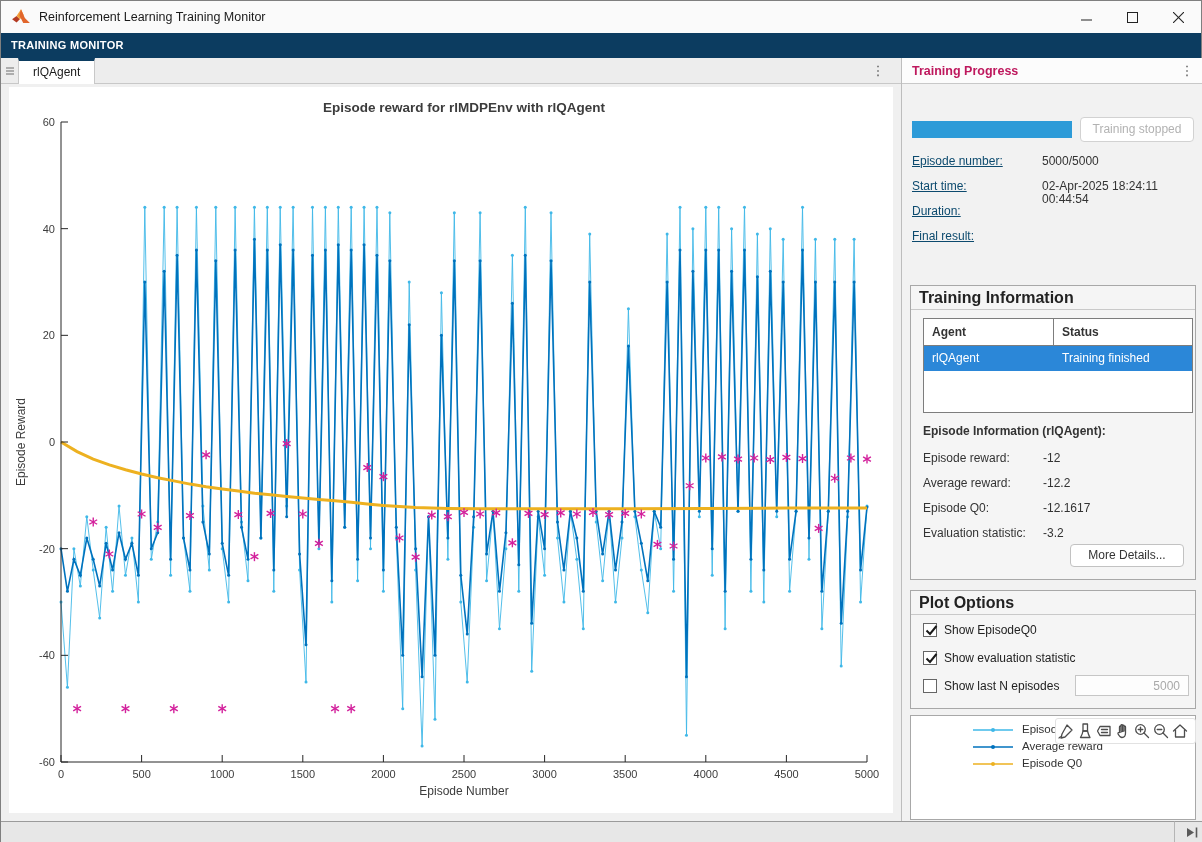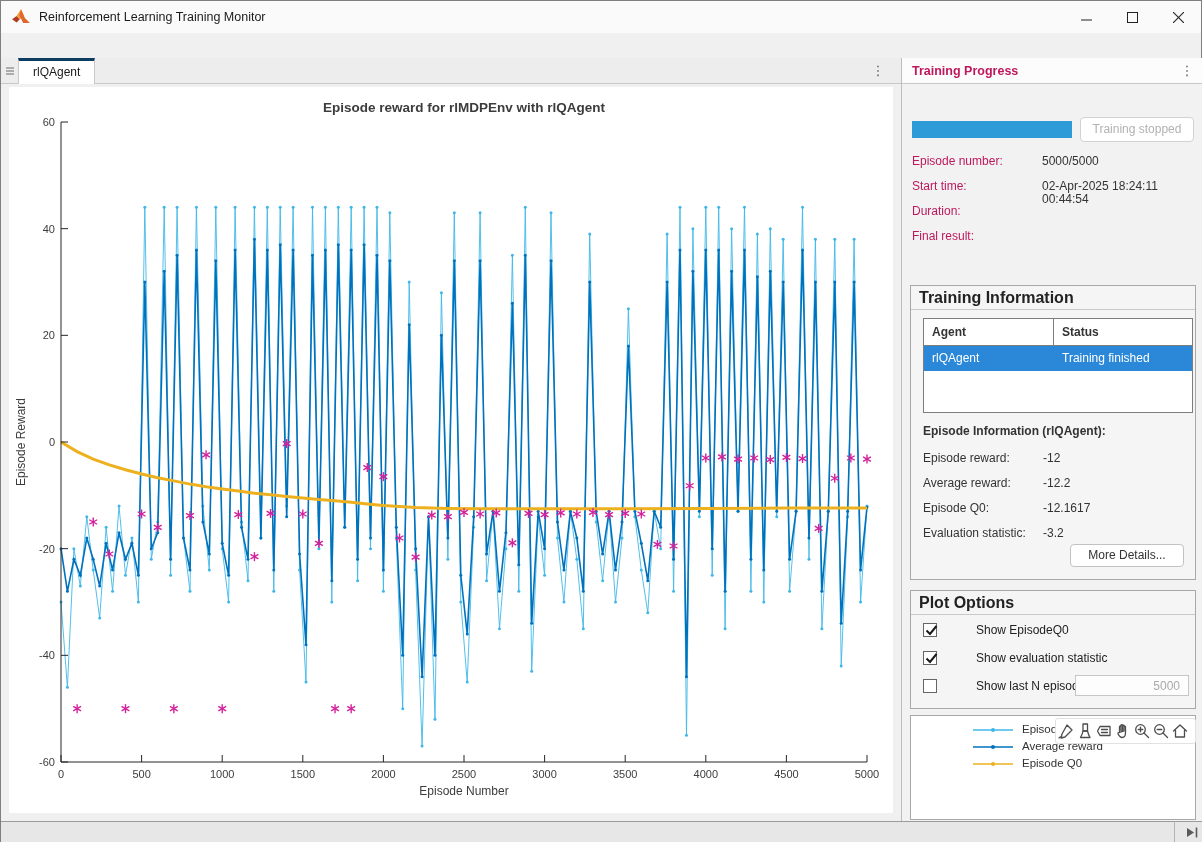--- a/index.html
+++ b/index.html
@@ -27,21 +27,21 @@
   .panel-header .ph-dots, .dots-glyph { color:#555; font-size:13px; }
   .panel-header .ph-dots { position:absolute; right:8px; top:0; width:16px; text-align:center; line-height:26px; }
 
   
   .main-area { position:absolute; left:0; top:83px; width:900px; height:737px; background:#f0f0f0; }
   .figure { position:absolute; left:8px; top:3px; width:884px; height:726px; background:#ffffff; }
   .main-right-border { position:absolute; left:900px; top:57px; width:1px; height:763px; background:#bdbdbd; }
 
   
   .rpanel { position:absolute; left:901px; top:83px; width:301px; height:737px; background:#f2f2f2; font-size:12px; color:#333; }
-  .rpanel .lbl { position:absolute; color:#be185d; }
+  .rpanel .lbl { position:absolute; color:#0c4a6e;text-decoration:underline; }
   .rpanel .val { position:absolute; color:#333; }
   .progress-track { position:absolute; left:10px; top:37px; width:160px; height:17px; background:#e3e3e3; }
   .progress-fill { height:100%; background:#2d9bd8; }
   .btn { background:#ffffff; border:1px solid #c2c2c2; border-radius:4px; font-size:12px; color:#333; text-align:center; font-family:"Liberation Sans",sans-serif; }
   .btn.disabled { color:#b2b2b2; border-color:#d2d2d2; }
   #stop-btn { position:absolute; right:9px; top:33px; width:114px; height:25px; line-height:23px; }
 
   .groupbox { position:absolute; left:8px; width:286px; background:#f5f5f5; border:1px solid #a8a8a8; }
   .gb-header { height:24px; line-height:24px; padding-left:8px; font-weight:bold; font-size:16px; color:#222; border-bottom:1px solid #c9c9c9; }
   #gb-training { top:201px; height:295px; }
@@ -57,21 +57,21 @@
   .at-data.selected { background:#2b87d8; color:#ffffff; }
 
   .ep-info-title { position:absolute; left:12px; top:138px; font-weight:bold; }
   .stat-label { position:absolute; left:12px; }
   .stat-value { position:absolute; left:132px; }
   #more-details { position:absolute; right:11px; top:258px; width:114px; height:23px; line-height:21px; }
 
   .cb-row { position:absolute; left:12px; display:flex; align-items:center; }
   .checkbox { width:14px; height:14px; background:#fff; border:1px solid #666; margin-right:7px; position:relative; }
   .checkbox svg { position:absolute; left:0; top:-1px; }
-  .cb-label { font-size:12px; color:#222;margin-left:32px; }
+  .cb-label { font-size:12px; color:#222; }
   #n-input { position:absolute; left:164px; top:84px; width:114px; height:21px; border:1px solid #c6c6c6; background:#fdfdfd; color:#a9a9a9; font-size:12px; text-align:right; padding-right:8px; font-family:"Liberation Sans",sans-serif; }
 
   .legend-box { position:absolute; left:8px; top:631px; width:286px; height:105px; background:#ffffff; border:1px solid #a8a8a8; }
   .legend-rows { position:absolute; left:62px; top:7px; }
   .legend-row { display:flex; align-items:center; margin-bottom:4px; }
   .legend-sample { width:40px; margin-right:9px; flex:none; display:flex; justify-content:center; }
   .legend-label { font-size:11.5px; color:#333; white-space:pre-line; line-height:13px; }
   .axtoolbar { position:absolute; top:2px; right:-1px; width:141px; height:26px; background:#ffffff; border:1px solid #e2e2e2; border-radius:3px; display:flex; align-items:center; overflow:hidden; z-index:5; }
   .axicon { width:19px; height:20px; flex:none; display:flex; align-items:center; justify-content:center; }
 
@@ -105,20 +105,23 @@
       </div>
       <div class="win-btn">
         <svg width="11" height="11">
             <line x1="0" y1="0" x2="11" y2="11" stroke="#222" stroke-width="1.1"></line>
             <line x1="11" y1="0" x2="0" y2="11" stroke="#222" stroke-width="1.1"></line>
           </svg>
       </div>
     </div>
   </div>
 
+  <div class="ribbon">
+    <span class="rtab">TRAINING MONITOR</span>
+  </div>
 
   <div class="tabrow">
     <div class="tab-grip">
       <svg width="10" height="10">
         <line x1="1" y1="2" x2="9" y2="2" stroke="#8a8a8a" stroke-width="1.3"></line>
         <line x1="1" y1="5" x2="9" y2="5" stroke="#8a8a8a" stroke-width="1.3"></line>
         <line x1="1" y1="8" x2="9" y2="8" stroke="#8a8a8a" stroke-width="1.3"></line>
       </svg>
     </div>
     <div class="doc-tab">rlQAgent</div>

